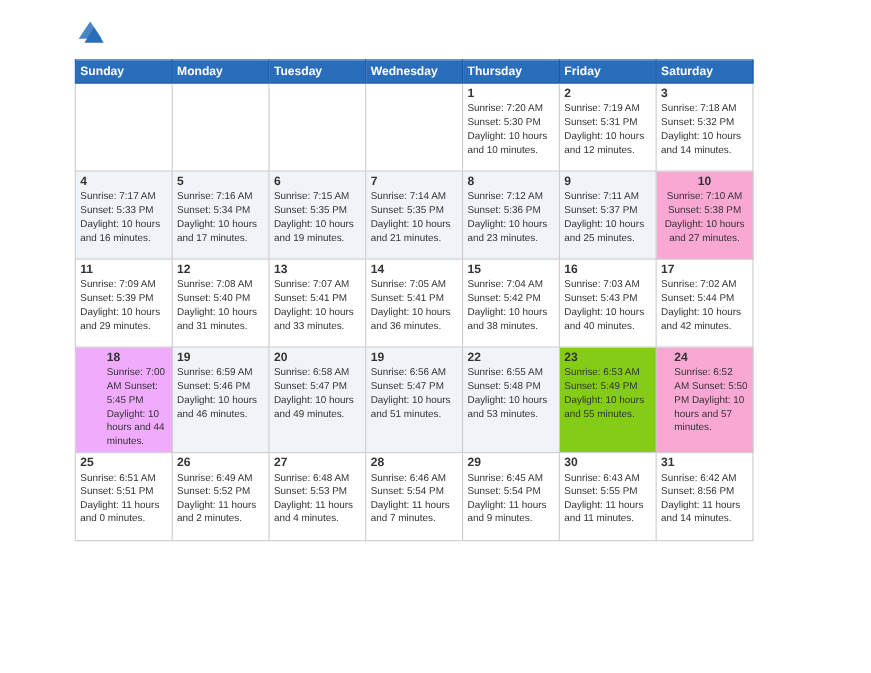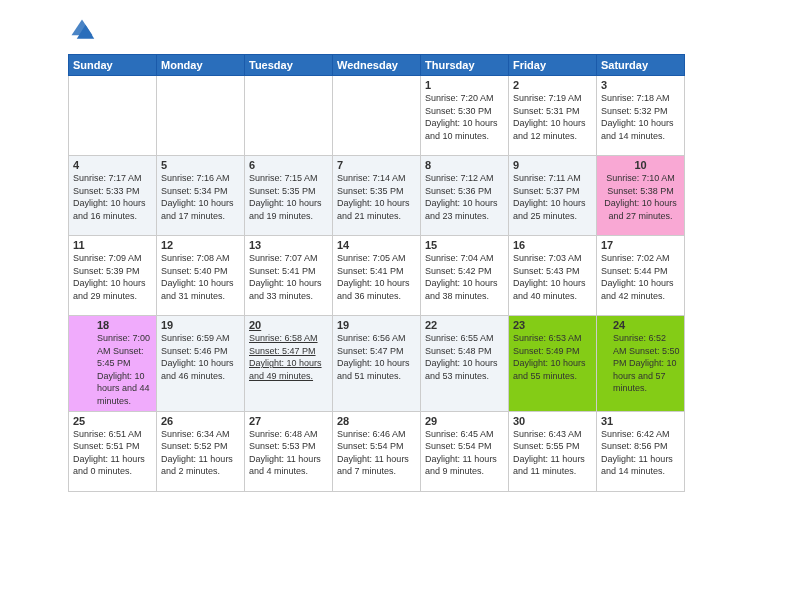--- a/index.html
+++ b/index.html
@@ -270,21 +270,21 @@
 Daylight: 10 hours
 and 44 minutes.</div>
           </td>
           <td style="background: rgb(240, 244, 248);">
             <span class="day-num">19</span>
             <div class="day-info">Sunrise: 6:59 AM
 Sunset: 5:46 PM
 Daylight: 10 hours
 and 46 minutes.</div>
           </td>
-          <td style="background: rgb(240, 244, 248); text-decoration: underline;">
+          <td style="background: rgb(240, 244, 248);">
             <span class="day-num">20</span>
             <div class="day-info">Sunrise: 6:58 AM
 Sunset: 5:47 PM
 Daylight: 10 hours
 and 49 minutes.</div>
           </td>
           <td style="background: rgb(240, 244, 248);">
             <span class="day-num">19</span>
             <div class="day-info">Sunrise: 6:56 AM
 Sunset: 5:47 PM
@@ -298,39 +298,39 @@
 Daylight: 10 hours
 and 53 minutes.</div>
           </td>
           <td style="background: #84cc16;">
             <span class="day-num">23</span>
             <div class="day-info">Sunrise: 6:53 AM
 Sunset: 5:49 PM
 Daylight: 10 hours
 and 55 minutes.</div>
           </td>
-          <td style="background: #84cc16; padding-left: 16px;">
+          <td style="background: #f9a8d4; padding-left: 16px;">
             <span class="day-num">24</span>
             <div class="day-info">Sunrise: 6:52 AM
 Sunset: 5:50 PM
 Daylight: 10 hours
 and 57 minutes.</div>
           </td>
         </tr>
         <tr>
           <td>
             <span class="day-num">25</span>
             <div class="day-info">Sunrise: 6:51 AM
 Sunset: 5:51 PM
 Daylight: 11 hours
 and 0 minutes.</div>
           </td>
           <td>
             <span class="day-num">26</span>
-            <div class="day-info">Sunrise: 6:34 AM
+            <div class="day-info">Sunrise: 6:49 AM
 Sunset: 5:52 PM
 Daylight: 11 hours
 and 2 minutes.</div>
           </td>
           <td>
             <span class="day-num">27</span>
             <div class="day-info">Sunrise: 6:48 AM
 Sunset: 5:53 PM
 Daylight: 11 hours
 and 4 minutes.</div>

